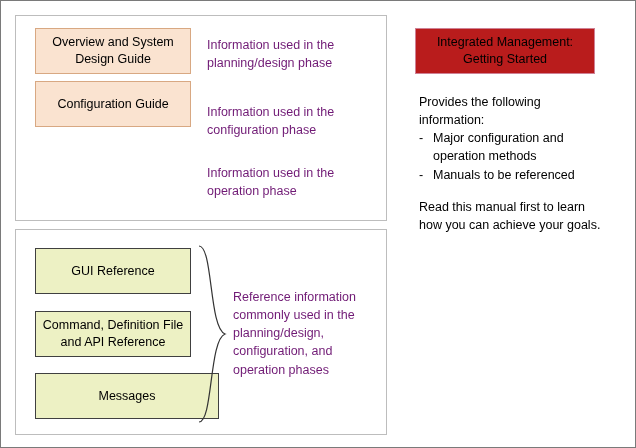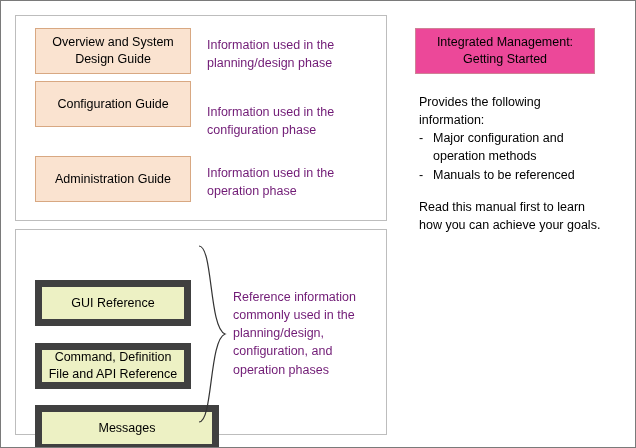--- a/index.html
+++ b/index.html
@@ -48,25 +48,24 @@
     color: #000000;
     line-height: 1.35;
     padding: 2px 6px;
   }
   .doc-box.peach {
     background: #fae3d0;
     border: 1px solid #d8a882;
   }
   .doc-box.yellow {
     background: #edf1c4;
-    border: 7px solid #404040;
-    margin-top: 32px;
+    border: 1px solid #404040;
   }
   .doc-box.pink {
-    background: #ec4899;
+    background: #b91c1c;
     border: 1px solid #cf8195;
   }
   .desc {
     position: absolute;
     font-size: 12.5px;
     color: #701a75;
     line-height: 1.45;
     box-sizing: border-box;
   }
   
@@ -138,23 +137,20 @@
   <div class="doc-box peach" id="box-overview">
     <span>Overview and System Design Guide</span>
   </div>
   <div class="desc" id="desc-overview">Information used in the planning/design phase</div>
 
   <div class="doc-box peach" id="box-config">
     <span>Configuration Guide</span>
   </div>
   <div class="desc" id="desc-config">Information used in the configuration phase</div>
 
-  <div class="doc-box peach" id="box-admin">
-    <span>Administration Guide</span>
-  </div>
   <div class="desc" id="desc-admin">Information used in the operation phase</div>
 
   <div class="doc-box yellow" id="box-gui">
     <span>GUI Reference</span>
   </div>
   <div class="doc-box yellow" id="box-command">
     <span>Command, Definition File and API Reference</span>
   </div>
   <div class="doc-box yellow" id="box-messages">
     <span>Messages</span>

